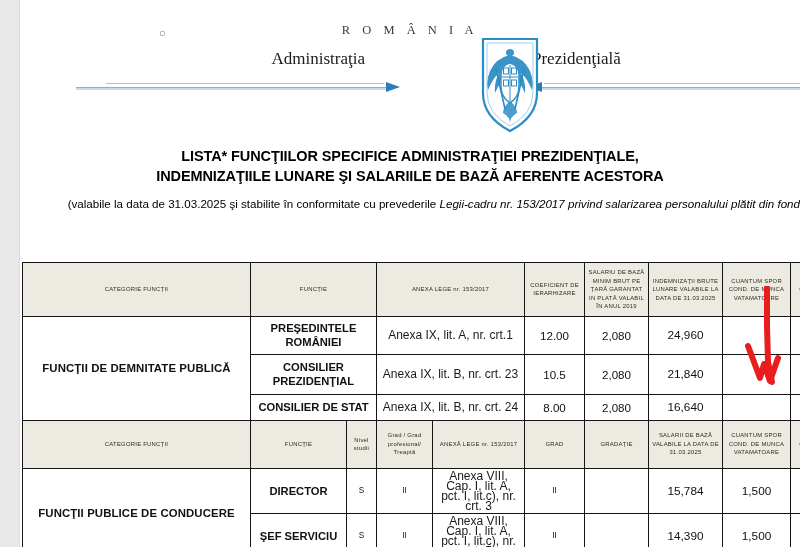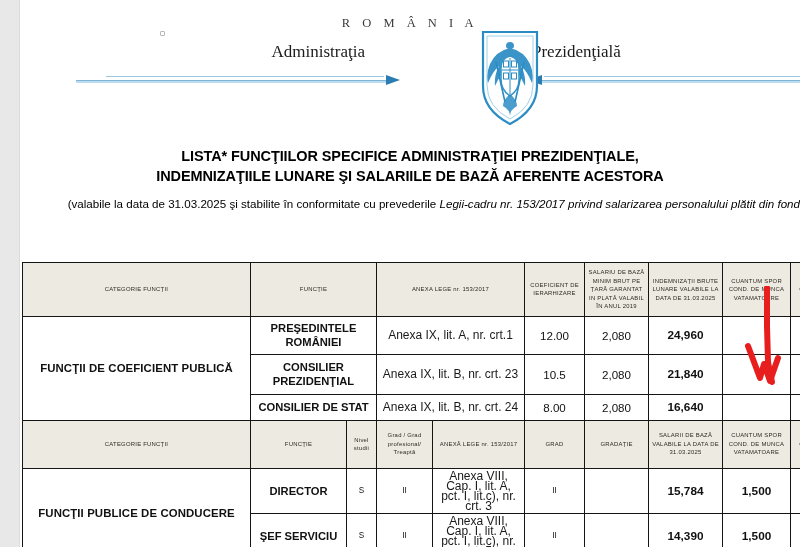--- a/index.html
+++ b/index.html
@@ -20,21 +20,21 @@
     position:absolute; left:20px; top:0; width:780px; height:547px;
     background:#ffffff;
   }
   .speck{
     position:absolute; left:140px; top:31px; width:5px; height:5px;
     border:1px solid #b9b9b9; background:#fdfdfd; border-radius:1px;
   }
 
   
   .letterhead{
-    position:absolute; left:0; top:10px; width:780px; height:110px;
+    position:absolute; left:0; top:17px; width:780px; height:110px;
   }
   .lh-romania{
     position:absolute; left:0; right:0; top:6px;
     text-align:center;
     font-family:"Liberation Serif", serif;
     font-size:12.5px; letter-spacing:4.5px; color:#3b3b3b;
     font-weight:400;
   }
   .lh-word{
     position:absolute; top:32px;
@@ -107,21 +107,21 @@
   td.cat{
     font-size:11.4px; font-weight:700; letter-spacing:0.1px;
   }
   td.fn{
     font-size:11.2px; font-weight:700; line-height:14px;
   }
   td.anexa{
     font-size:12px; line-height:10px; color:#1a1a1a;
   }
   td.num{ font-size:11.6px; }
-  td.num-b{ font-size:11.8px; font-weight:700; }
+  td.num-b{ font-size:11.8px; font-weight:400; }
   td.small{ font-size:8.2px; }
   .r1 td{ height:38px; }
   .r2 td{ height:40px; }
   .r3 td{ height:26px; }
   .r4 td{ height:38px;margin-top:40px; }
 
   
   .annot{
     position:absolute; left:700px; top:286px;
     width:100px; height:115px; pointer-events:none;
@@ -207,21 +207,21 @@
       <td colspan="2">FUNCŢIE</td>
       <td colspan="2">ANEXA LEGE nr. 153/2017</td>
       <td>COEFICIENT DE IERARHIZARE</td>
       <td>SALARIU DE BAZĂ MINIM BRUT PE ŢARĂ GARANTAT IN PLATĂ VALABIL ÎN ANUL 2019</td>
       <td>INDEMNIZAŢII BRUTE LUNARE VALABILE LA DATA DE 31.03.2025</td>
       <td>CUANTUM SPOR COND. DE MUNCA VATAMATOARE</td>
       <td>C</td>
     </tr>
 
     <tr class="r1">
-      <td class="cat" rowspan="3">FUNCŢII DE COEFICIENT PUBLICĂ</td>
+      <td class="cat" rowspan="3">FUNCŢII DE DEMNITATE PUBLICĂ</td>
       <td class="fn" colspan="2">PREŞEDINTELE ROMÂNIEI</td>
       <td class="anexa" colspan="2">Anexa IX, lit. A, nr. crt.1</td>
       <td class="num">12.00</td>
       <td class="num">2,080</td>
       <td class="num-b">24,960</td>
       <td class="num-b"></td>
       <td></td>
     </tr>
     <tr class="r2">
       <td class="fn" colspan="2">CONSILIER PREZIDENŢIAL</td>

